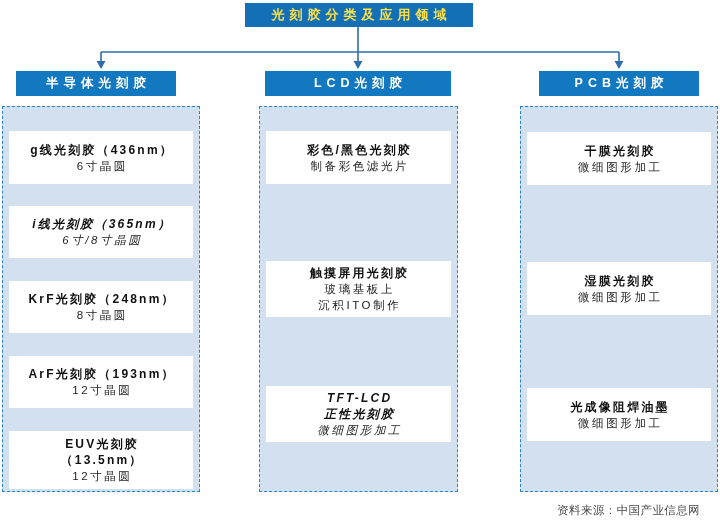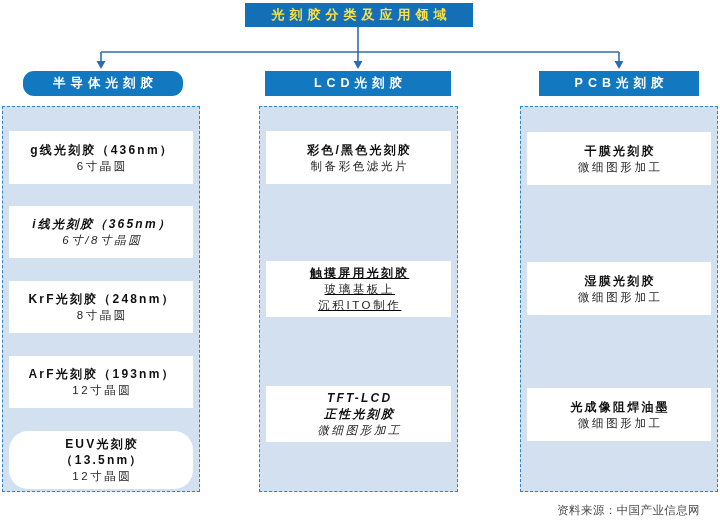--- a/index.html
+++ b/index.html
@@ -27,21 +27,21 @@
 
   
   .col-header{
     position:absolute;height:25px;background:#1278bf;
     display:flex;align-items:center;justify-content:center;
   }
   .col-header span{
     color:#ffffff;font-size:12.5px;font-weight:bold;
     letter-spacing:5px;text-indent:5px;white-space:nowrap;
   }
-  #hdr-semi{left:23px;top:71px;width:160px;border-radius:11px;}
+  #hdr-semi{left:16px;top:71px;width:160px;}
   #hdr-lcd{left:265px;top:71px;width:186px;}
   #hdr-pcb{left:539px;top:71px;width:160px;}
 
   
   .panel{
     position:absolute;top:106px;height:386px;
     background:#d2e0ef;
     border:1.5px dashed #2a84c6;
     box-sizing:border-box;
   }
@@ -124,35 +124,35 @@
     <div class="card" style="top:174px;height:52px;">
       <div class="t">KrF光刻胶（248nm）</div>
       <div class="d">8寸晶圆</div>
     </div>
 
     <div class="card" style="top:249px;height:52px;">
       <div class="t">ArF光刻胶（193nm）</div>
       <div class="d">12寸晶圆</div>
     </div>
 
-    <div class="card" style="top:324px;height:58px;border-radius:19px;">
+    <div class="card" style="top:324px;height:58px;">
       <div class="t">EUV光刻胶</div>
       <div class="t">（13.5nm）</div>
       <div class="d">12寸晶圆</div>
     </div>
   </div>
 
   <div class="panel" id="panel-lcd">
 
     <div class="card" style="top:24px;height:53px;align-items:center;">
       <div class="t">彩色/黑色光刻胶</div>
       <div class="d">制备彩色滤光片</div>
     </div>
 
-    <div class="card" style="top:154px;height:56px;text-decoration:underline;">
+    <div class="card" style="top:154px;height:56px;">
       <div class="t">触摸屏用光刻胶</div>
       <div class="d">玻璃基板上</div>
       <div class="d">沉积ITO制作</div>
     </div>
 
     <div class="card" style="top:279px;height:56px;font-style:italic;">
       <div class="t">TFT-LCD</div>
       <div class="t">正性光刻胶</div>
       <div class="d">微细图形加工</div>
     </div>

